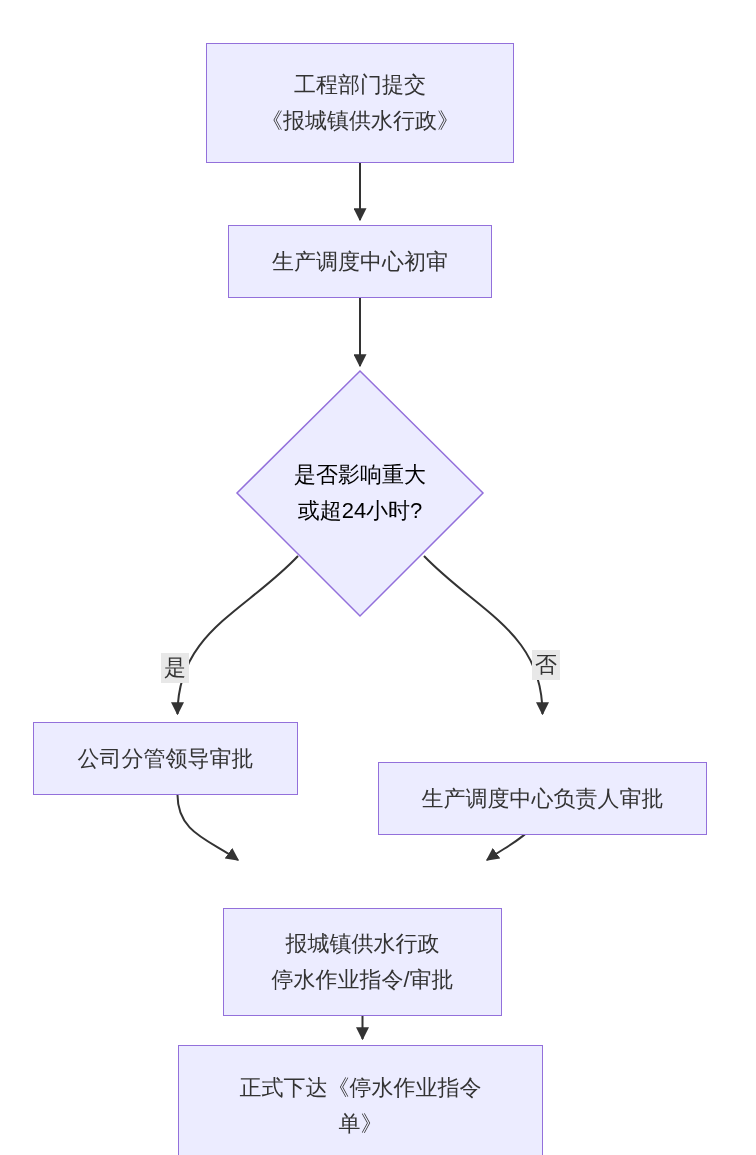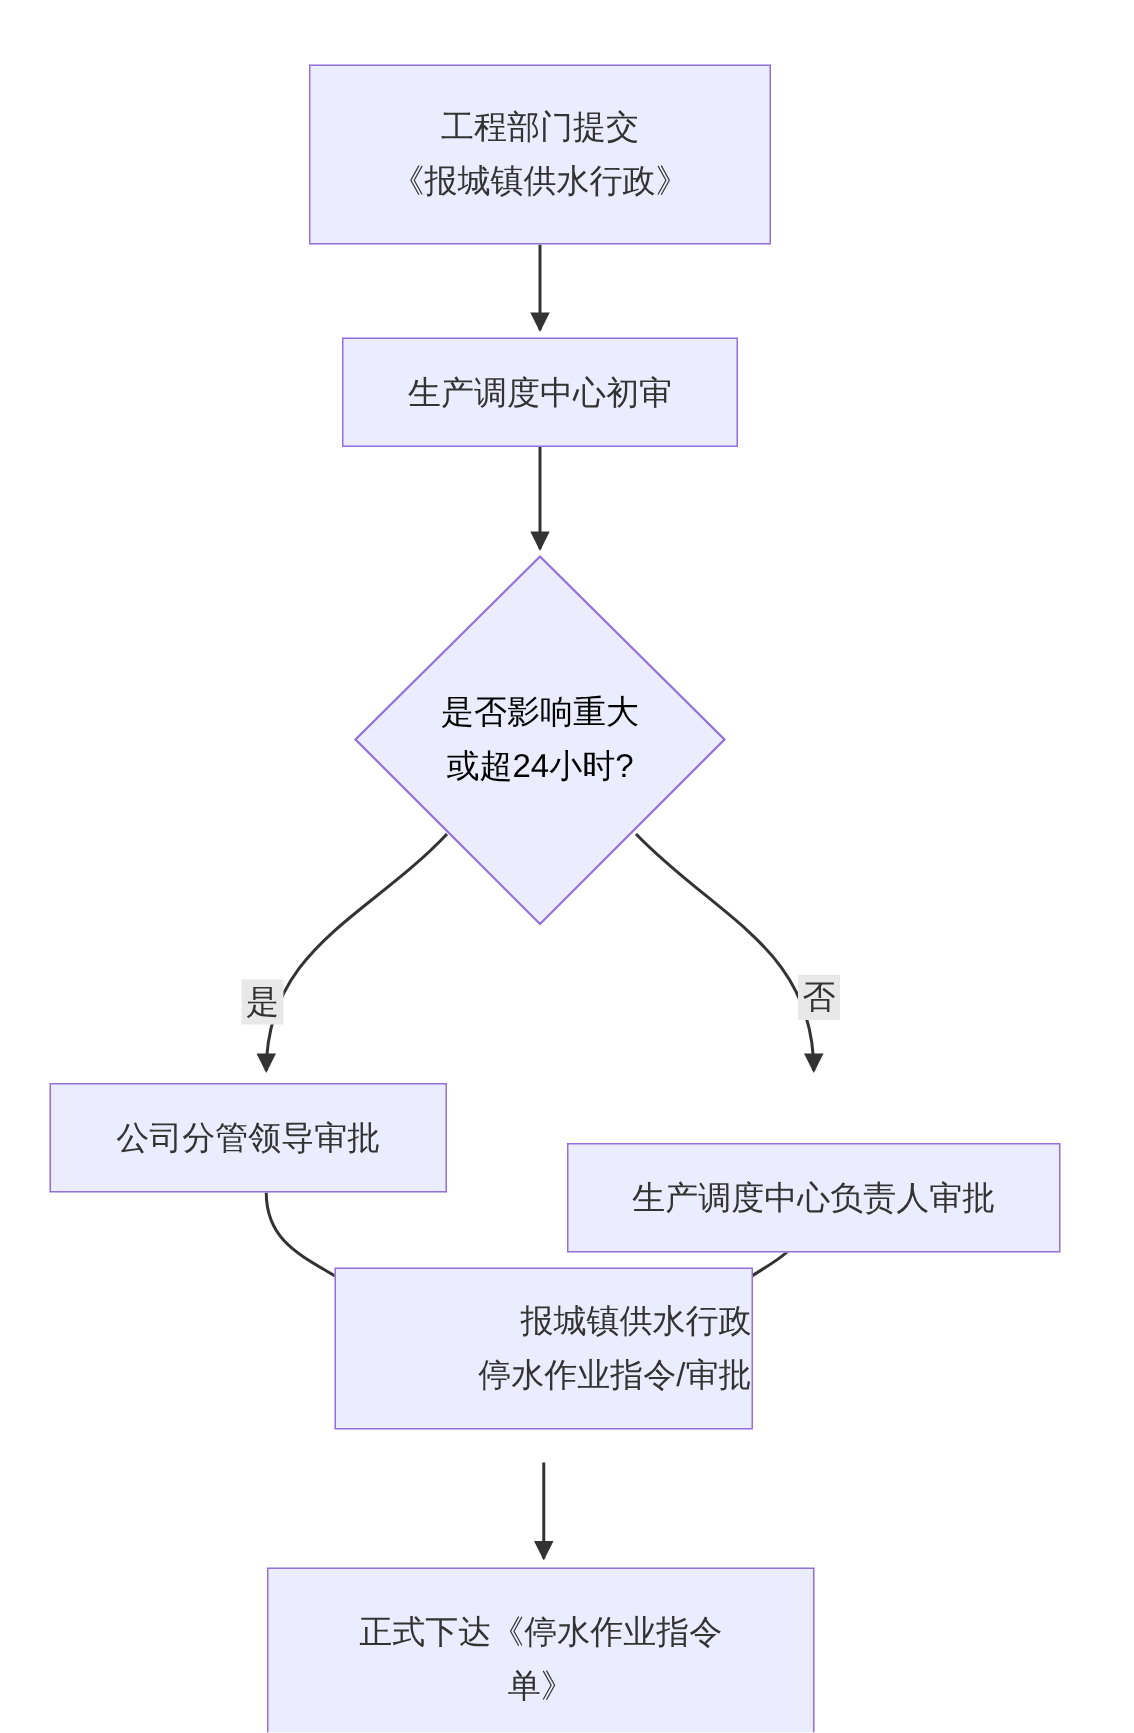--- a/index.html
+++ b/index.html
@@ -98,21 +98,21 @@
   </div>
 
   <div class="node" style="left:33px; top:722px; width:265px; height:73px;">
     <span>公司分管领导审批</span>
   </div>
 
   <div class="node" style="left:378px; top:722px; width:329px; height:73px;margin-top:40px;">
     <span>生产调度中心负责人审批</span>
   </div>
 
-  <div class="node" style="left:223px; top:845px; width:279px; height:108px;align-items:flex-end;">
+  <div class="node" style="left:223px; top:908px; width:279px; height:108px;">
     <span>报城镇供水行政</span>
     <span>停水作业指令/审批</span>
   </div>
 
   <div class="node" style="left:178px; top:1045px; width:365px; height:150px; justify-content:flex-start; padding-top:24px;">
     <span>正式下达《停水作业指令</span>
     <span>单》</span>
   </div>
 
 </div>

